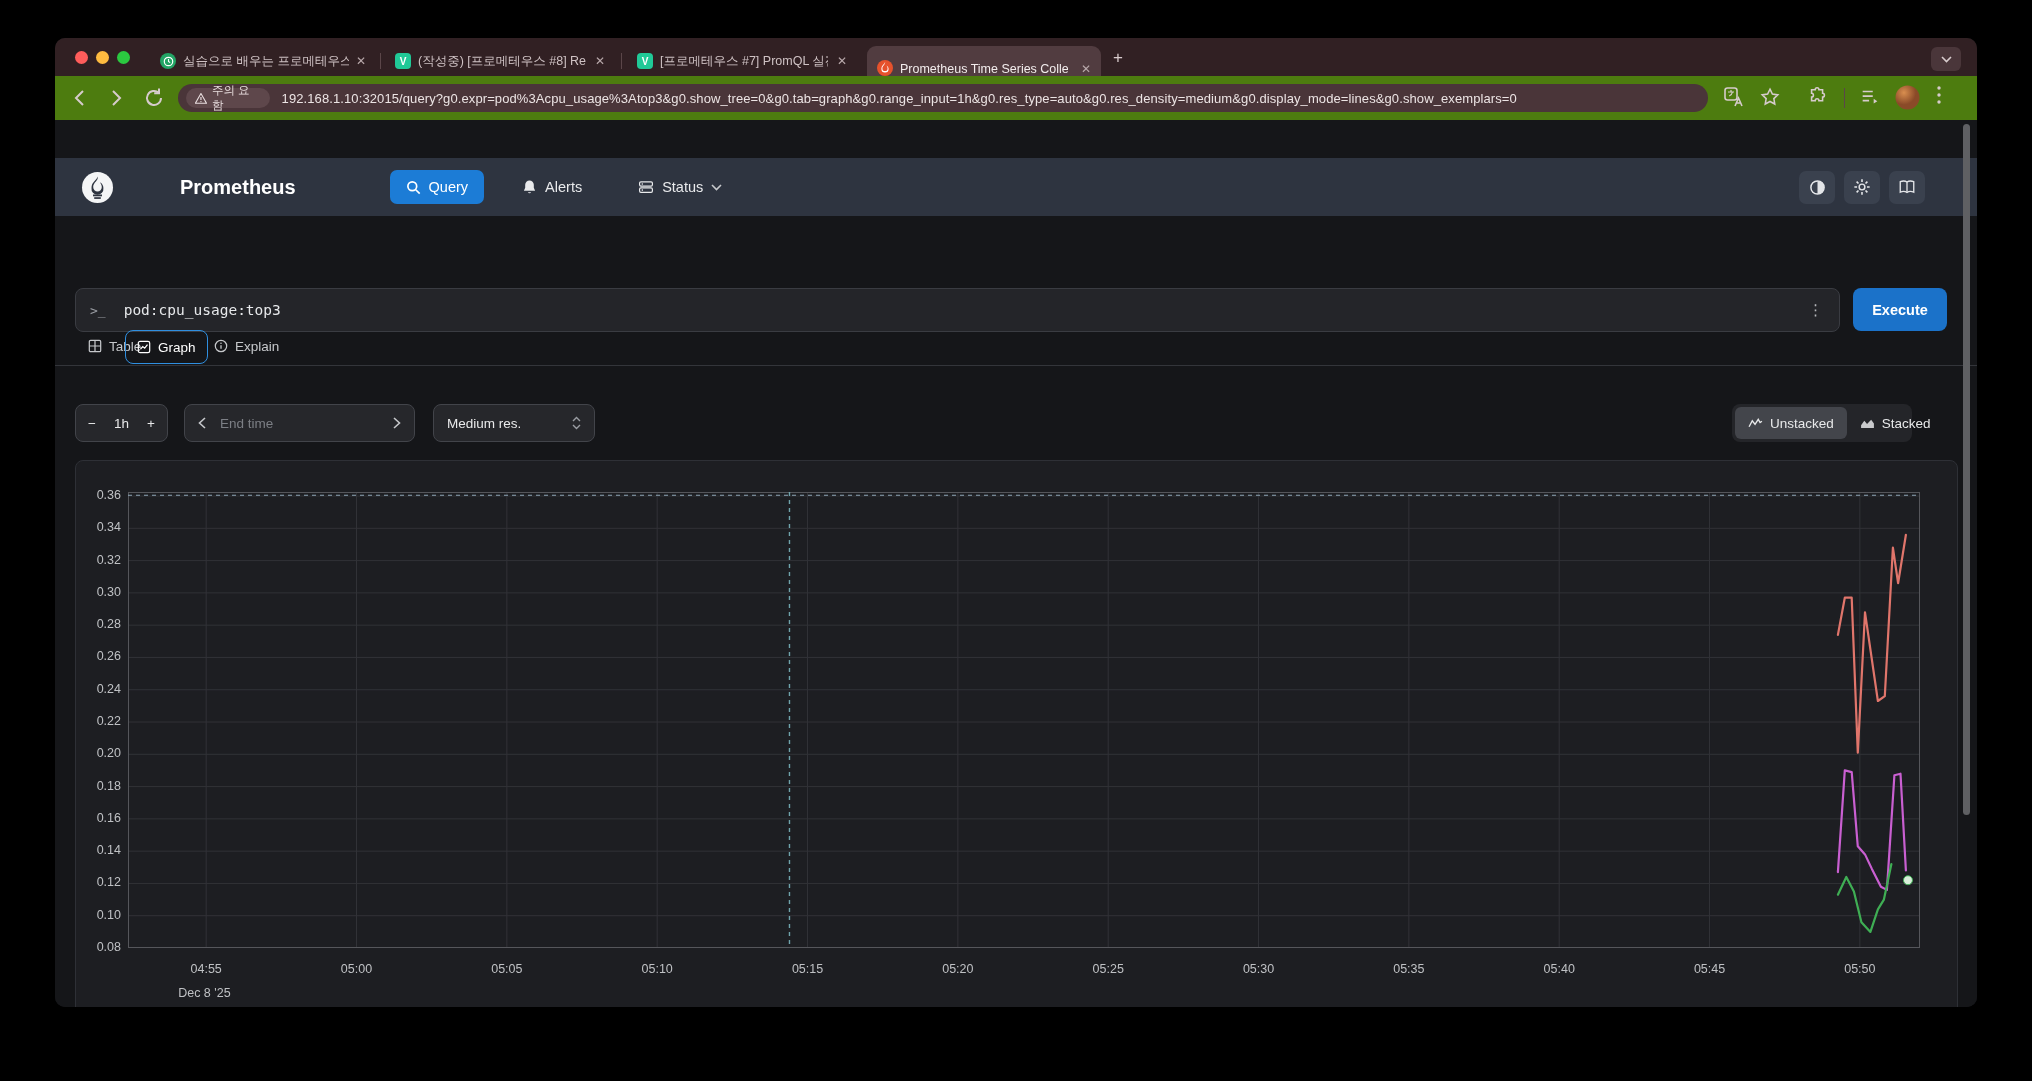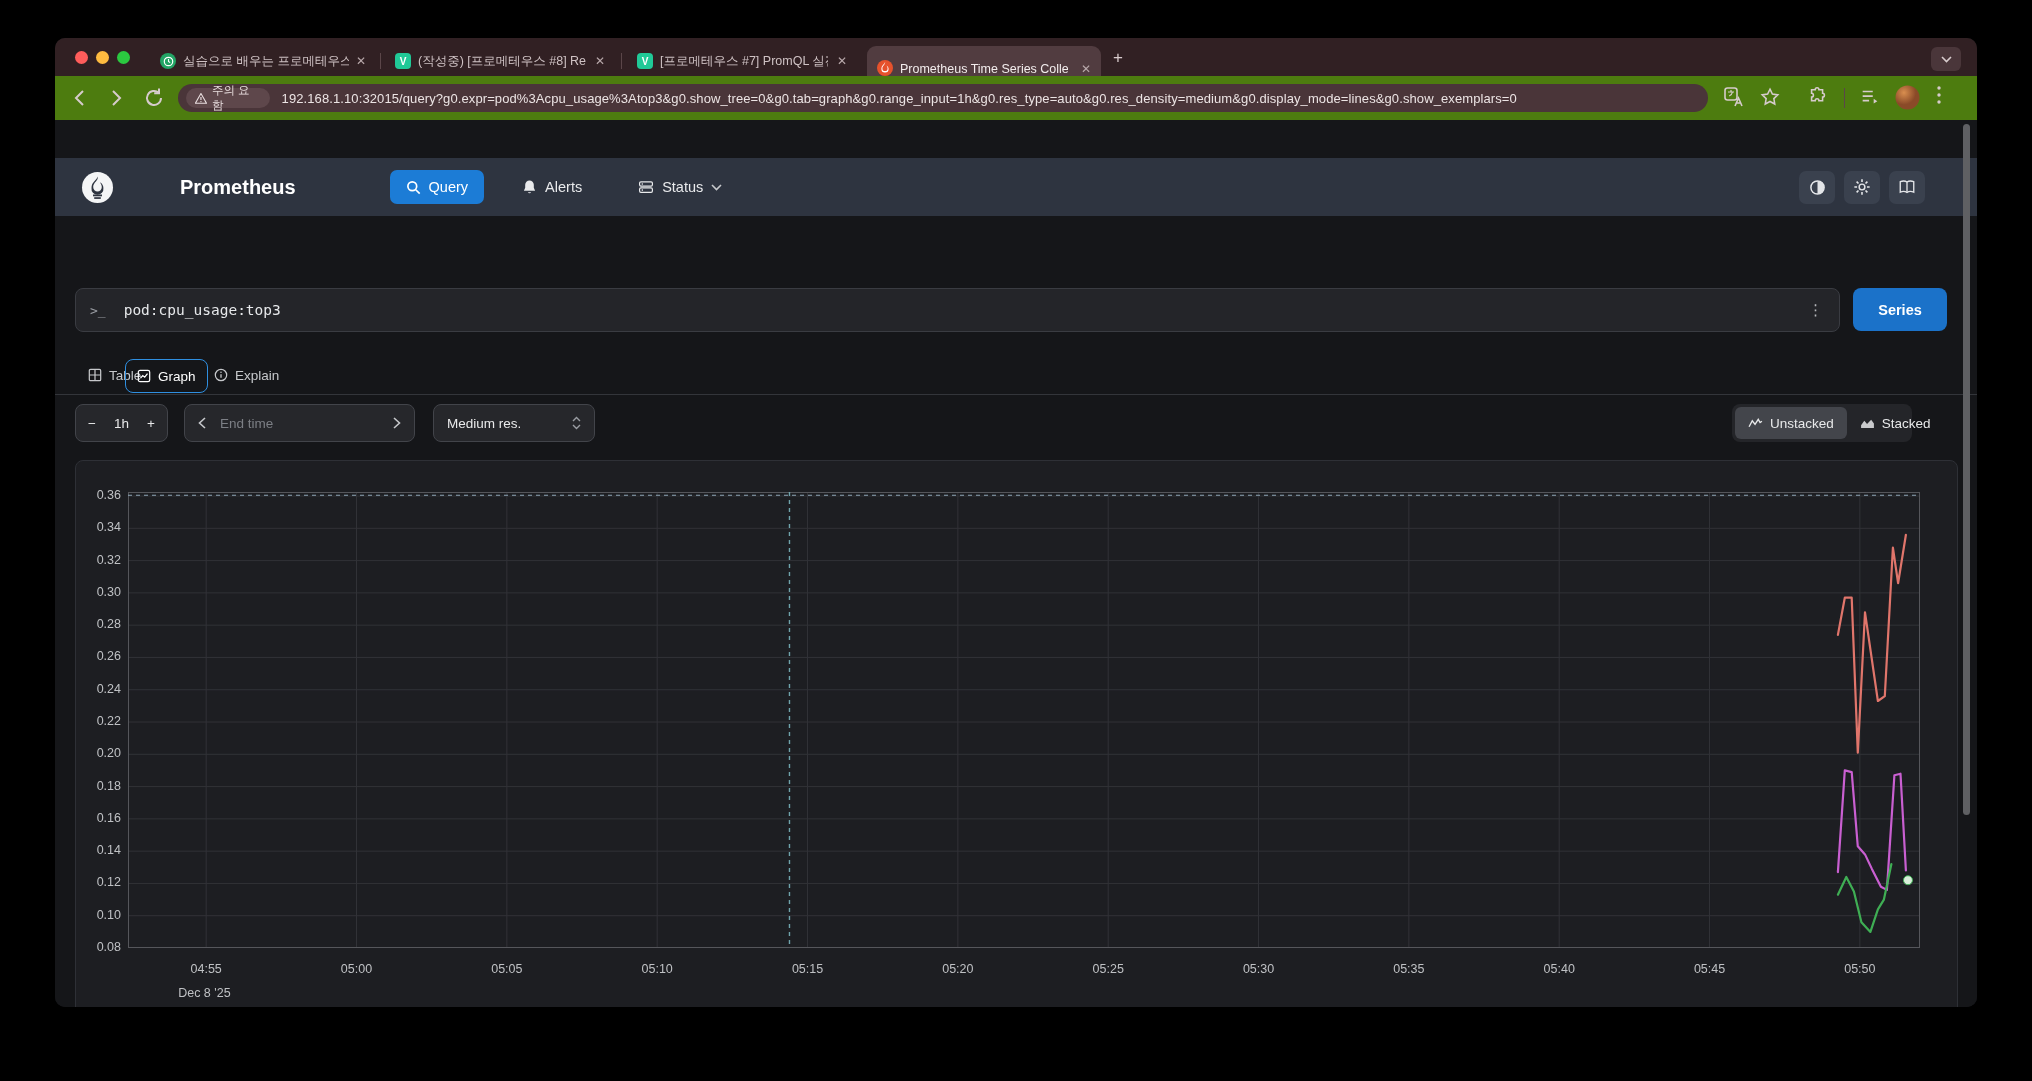--- a/index.html
+++ b/index.html
@@ -42,21 +42,21 @@
   .navitem.primary{background:#1c7cd6;color:#fff;}
   .sqbtn{width:36px;height:33px;border-radius:7px;background:#3a414e;display:flex;align-items:center;
          justify-content:center;color:#e3e5e8;}
   .qinput{position:absolute;left:20px;top:168px;width:1765px;height:44px;background:#242529;
           border:1px solid #3a3c42;border-radius:8px;display:flex;align-items:center;box-sizing:border-box;}
   .prompt{color:#9a9da3;font-family:"DejaVu Sans Mono",monospace;font-size:13px;margin-left:14px;}
   .expr{color:#e6e8ea;font-family:"DejaVu Sans Mono",monospace;font-size:14.5px;margin-left:18px;flex:1;}
   .kebab{color:#b6b8bc;font-size:15px;margin-right:16px;letter-spacing:0;}
   .execbtn{position:absolute;left:1798px;top:168px;width:94px;height:43px;background:#1b72c9;color:#fff;
            border-radius:8px;display:flex;align-items:center;justify-content:center;font-size:14.5px;font-weight:600;}
-  .viewtabs{position:absolute;left:0;top:237px;width:100%;height:37px;border-bottom:1px solid #33353a;}
+  .viewtabs{position:absolute;left:0;top:208px;width:100%;height:37px;border-bottom:1px solid #33353a;}
   .vtab{position:absolute;top:2px;height:32px;display:flex;align-items:center;gap:7px;color:#c6c8cb;
         font-size:13.5px;padding:0 11px;}
   .vtab.active{color:#fff;border:1.5px solid #2f8fe0;border-radius:8px;}
   .ctl{position:absolute;top:284px;height:38px;background:#26272b;border:1px solid #42444a;
        border-radius:8px;display:flex;align-items:center;box-sizing:border-box;color:#e8e9ea;font-size:13.5px;}
   .ctl .ph{color:#7c7f85;}
   .seg{position:absolute;top:284px;height:38px;background:#242529;border-radius:8px;display:flex;
        align-items:center;padding:3px;box-sizing:border-box;color:#e8e9ea;font-size:13.5px;}
   .segbtn{height:32px;border-radius:6px;display:flex;align-items:center;gap:7px;padding:0 13px;}
   .segbtn.sel{background:#43454b;}
@@ -263,21 +263,21 @@
         </span>
       </div>
     </div>
 
     <div class="qinput">
       <span class="prompt">&gt;_</span>
       <span class="expr">pod:cpu_usage:top3</span>
       <span class="kebab">⋮</span>
     </div>
     <div class="execbtn">
-      <span>Series</span>
+      <span>Execute</span>
     </div>
 
     <div class="viewtabs">
       <div class="vtab" style="left:22px;">
         <svg width="14" height="14" viewBox="0 0 16 16">
               <rect x="1.5" y="1.5" width="13" height="13" rx="1.5" fill="none" stroke="#c6c8cb" stroke-width="1.4"></rect>
               <path d="M1.5 8h13M8 1.5v13" stroke="#c6c8cb" stroke-width="1.4"></path>
             </svg>
         <span>Table</span>
       </div>

